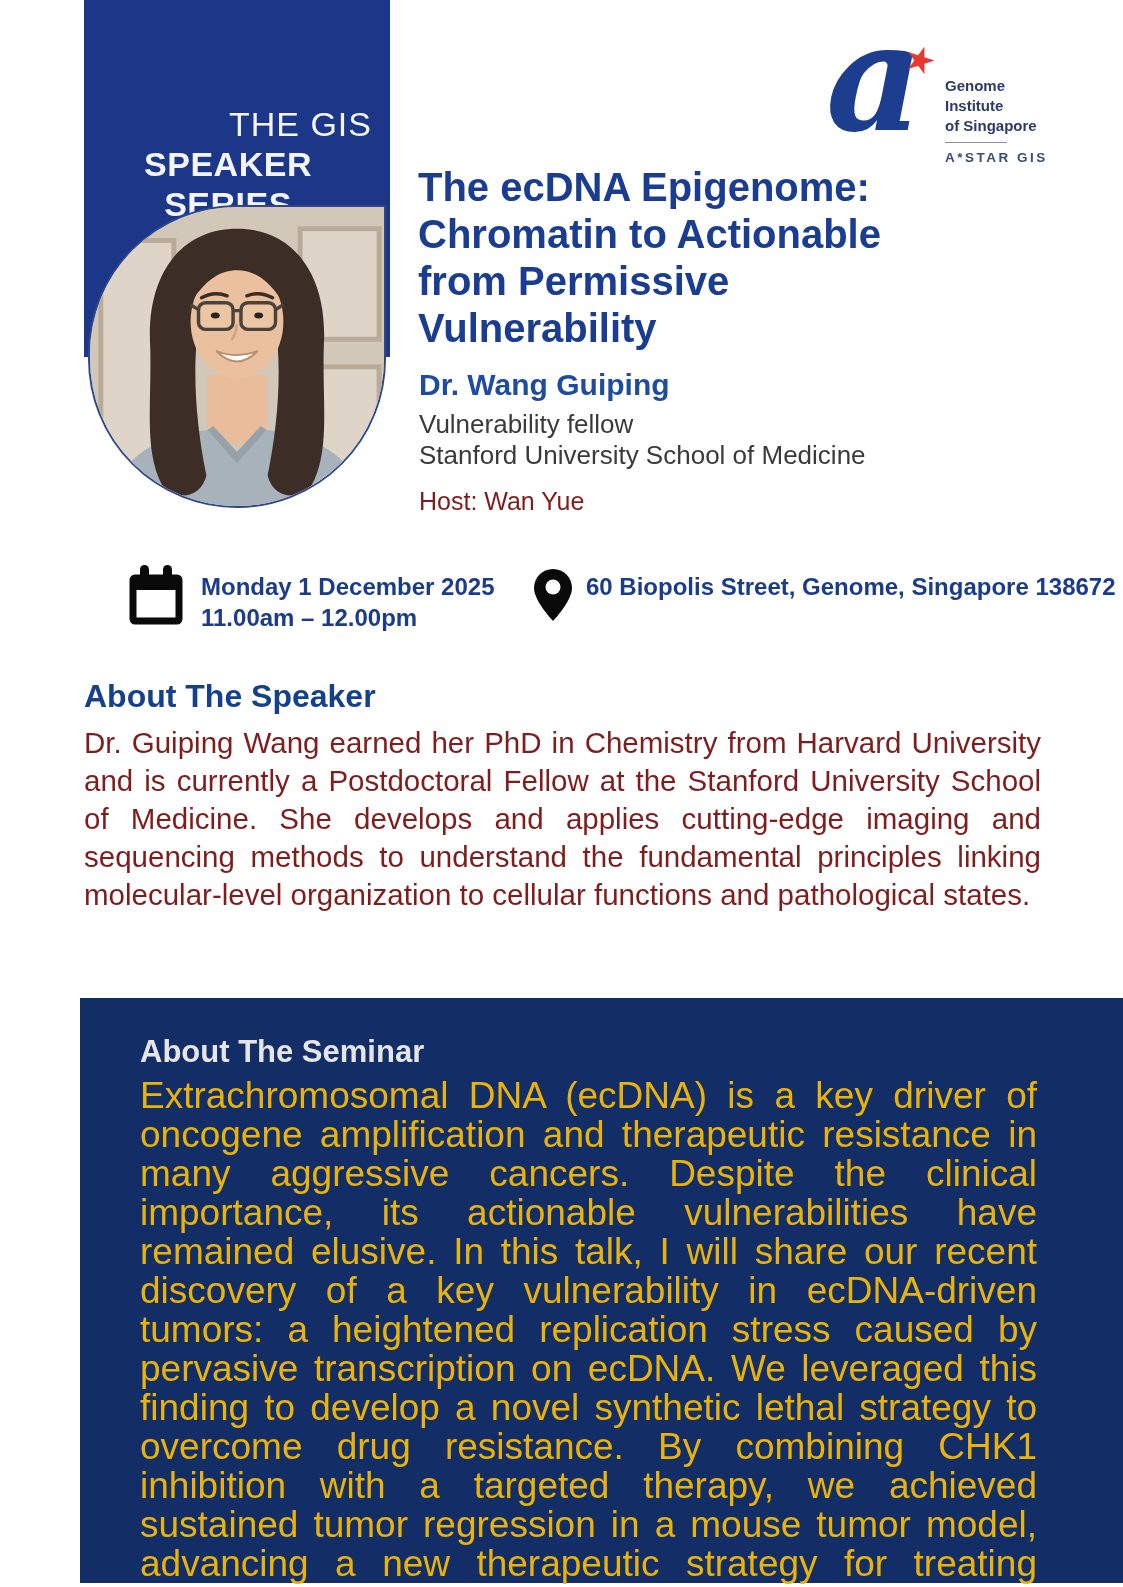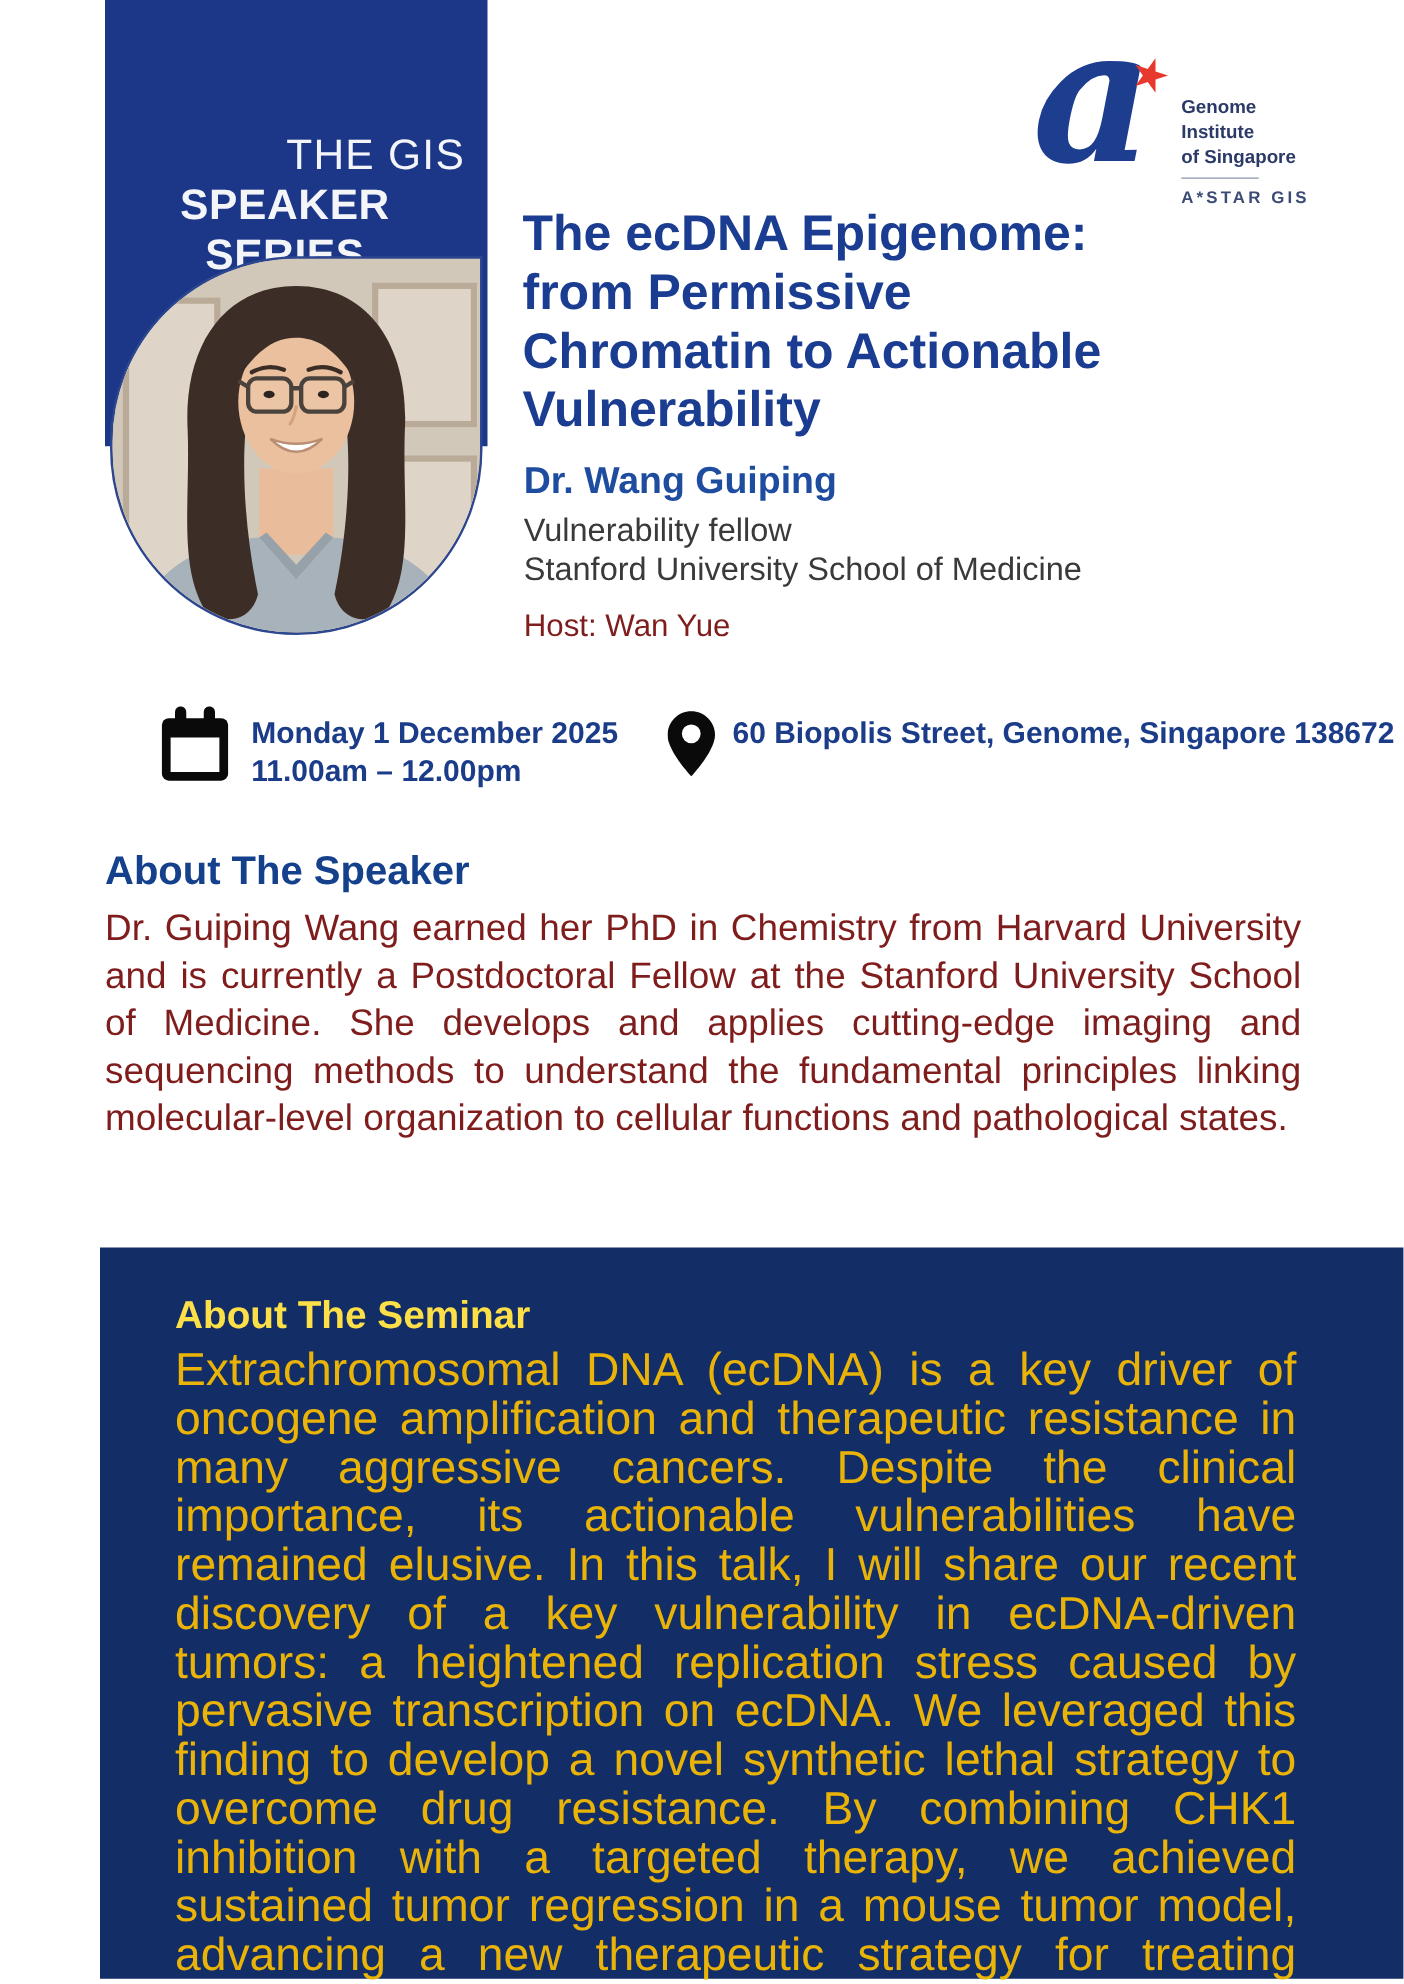--- a/index.html
+++ b/index.html
@@ -65,21 +65,21 @@
     position:absolute;left:84px;top:724px;width:957px;
     color:#7f1d1d;font-size:29.5px;line-height:38px;text-align:justify;
   }
 
   
   .seminar-box{
     position:absolute;left:80px;top:998px;width:1043px;height:585px;
     background:#132d66;box-sizing:border-box;
     padding:36px 86px 0 60px;
   }
-  .seminar-heading{color:#fde047;font-size:31px;font-weight:700;}
+  .seminar-heading{color:#e5e5e5;font-size:31px;font-weight:700;}
   .seminar-body{
     margin-top:6px;color:#eab308;font-size:37px;line-height:39px;text-align:justify;
   }
 </style>
 </head>
 <body>
 
 <div class="page">
 
   <div class="band">
@@ -122,22 +122,22 @@
         <div>Genome Institute</div>
         <div>of Singapore</div>
       </div>
       <div class="logo-divider"></div>
       <div class="logo-sub">A*STAR GIS</div>
     </div>
   </div>
 
   <div class="title">
     <div>The ecDNA Epigenome:</div>
+    <div>Chromatin to Actionable</div>
     <div>from Permissive</div>
-    <div>Chromatin to Actionable</div>
     <div>Vulnerability</div>
   </div>
 
   <div class="speaker-block">
     <div class="speaker-name">Dr. Wang Guiping</div>
     <div class="speaker-role">Vulnerability fellow</div>
     <div class="speaker-affiliation">Stanford University School of Medicine</div>
     <div class="speaker-host">Host: Wan Yue</div>
   </div>
 

